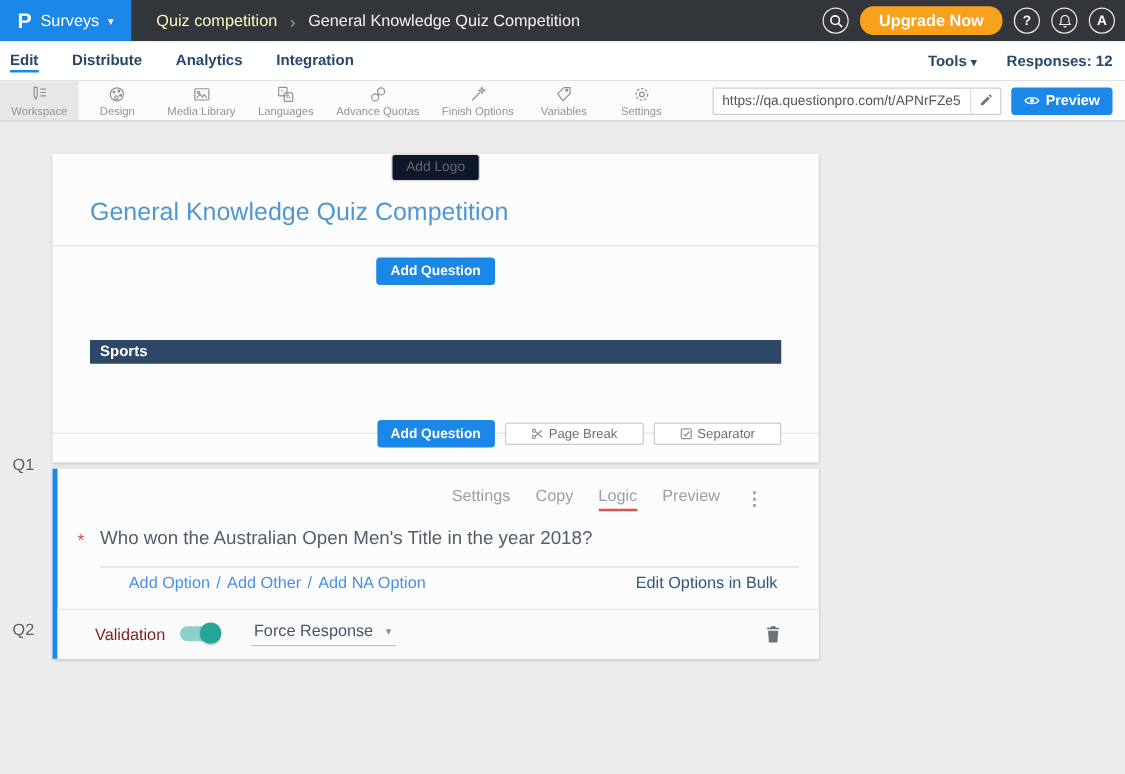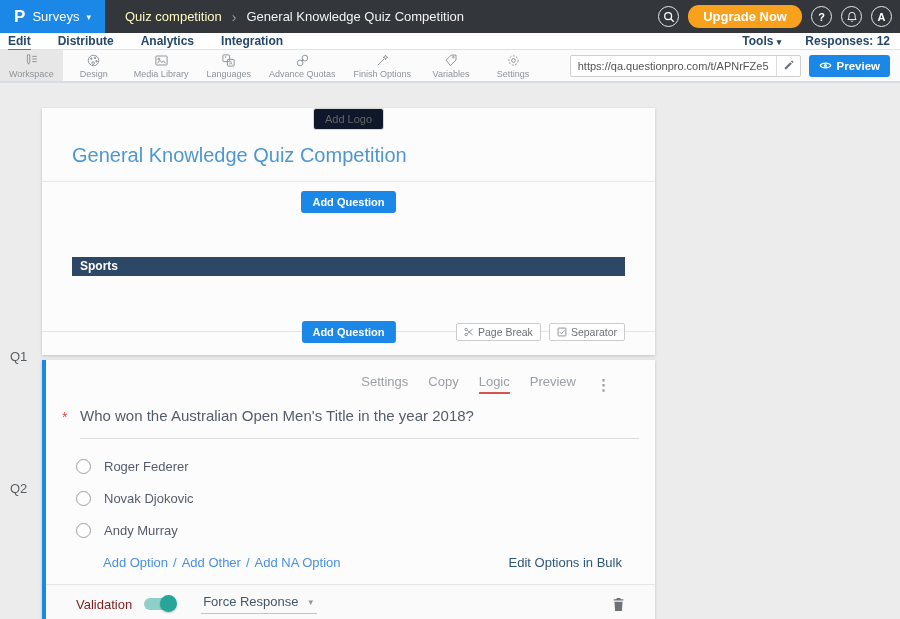--- a/index.html
+++ b/index.html
@@ -15,21 +15,21 @@
   .brand .caret { color:#fff; font-size:9px; }
   .crumbs { display:flex; align-items:center; gap:10px; padding-left:20px; font-size:13px; flex:1; min-width:0; }
   .crumb-parent { color:#fef9c3; cursor:pointer; }
   .crumb-sep { color:#9aa0a6; font-size:14px; }
   .crumb-current { color:#f2f2f2; }
   .top-actions { display:flex; align-items:center; gap:9px; padding-right:8px; }
   .circle-btn { width:21px; height:21px; border:1.5px solid #e8e8e8; border-radius:50%; display:flex; align-items:center; justify-content:center; color:#fff; font-size:11px; font-weight:bold; cursor:pointer; flex-shrink:0; }
   .upgrade { background:#f7a11c; color:#fff; font-size:13px; font-weight:bold; border:none; border-radius:11px; padding:4px 15px; cursor:pointer; }
 
   
-  .navrow { height:17px; background:#fff; border-bottom:1px solid #e2e2e2; display:flex; align-items:center; padding:0 10px 0 8px; flex-shrink:0; }
+  .navrow { height:32px; background:#fff; border-bottom:1px solid #e2e2e2; display:flex; align-items:center; padding:0 10px 0 8px; flex-shrink:0; }
   .nav-tabs { display:flex; gap:27px; }
   .nav-tab { color:#26486b; font-size:12px; font-weight:bold; text-decoration:none; padding:2px 0 1px; border-bottom:2px solid transparent; cursor:pointer; }
   .nav-tab.active { border-bottom-color:#1b87e6; }
   .nav-right { margin-left:auto; display:flex; align-items:center; gap:24px; }
   .tools { color:#26486b; font-size:12px; font-weight:bold; cursor:pointer; }
   .tools .caret { font-size:9px; }
   .responses { color:#26486b; font-size:12px; font-weight:bold; cursor:pointer; }
 
   
   .toolbar { height:33px; background:#fbfbfb; border-bottom:2px solid #d8dde1; display:flex; align-items:stretch; flex-shrink:0; }
@@ -53,21 +53,21 @@
 
   .add-logo { display:block; margin:9px auto 0; background:#0f172a; border:1px solid #d8d8d8; border-radius:3px; font-size:11px; color:#666; padding:4px 11px; cursor:pointer; font-family:inherit; }
   .survey-title { margin:14px 30px 0; color:#4e97d1; font-size:20px; font-weight:normal; }
   .divider { border:none; border-top:1px solid #e8e8e8; margin-top:14px; }
   .add-q-btn { display:block; margin:9px auto 0; background:#1b87e6; border:none; border-radius:3px; color:#fff; font-size:11px; font-weight:bold; padding:5px 11px; cursor:pointer; font-family:inherit; }
   .sports-bar { margin:44px 30px 0; height:19px; background:#2d4766; color:#fff; font-size:12px; font-weight:bold; line-height:19px; padding-left:8px; }
   .add-row { margin-top:45px; position:relative; height:24px; }
   .add-row .rule { position:absolute; left:0; right:0; top:10px; border-top:1px solid #e5e5e5; }
   .add-row .add-q-btn { position:absolute; left:50%; transform:translateX(-50%); top:0; margin:0; }
   .break-group { position:absolute; right:30px; top:2px; display:flex; gap:8px; }
-  .mini-btn { background:#fff; border:1px solid #ccc; border-radius:2px; color:#6b7075; font-size:10.5px; display:flex; align-items:center; gap:4px; padding:2px 7px; cursor:pointer; font-family:inherit; }
+  .mini-btn { background:#fff; border:1px solid #ccc; border-radius:2px; color:#6b7075; font-size:10.5px; display:flex; align-items:center; gap:4px; padding:2px 20px; cursor:pointer; font-family:inherit; }
   .mini-btn svg { width:10px; height:10px; stroke:#8d949b; fill:none; stroke-width:1.4; }
 
   
   .card2 { margin-top:5px; border-left:4px solid #1b87e6; }
   .q2-head { display:flex; justify-content:flex-end; align-items:center; gap:20px; padding:14px 44px 0 0; }
   .q2-tab { color:#9aa0a6; font-size:13px; cursor:pointer; padding-bottom:3px; border-bottom:2px solid transparent; }
   .q2-tab.active { border-bottom-color:#d9534f; }
   .dots { color:#9aa0a6; font-size:15px; font-weight:bold; cursor:pointer; letter-spacing:0; line-height:1; }
   .q-row { display:flex; margin:13px 16px 0; }
   .req { color:#e04b3a; font-size:14px; width:18px; padding-top:2px; }
@@ -267,34 +267,20 @@
         <span class="dots">⋮</span>
       </div>
 
       <div class="q-row">
         <span class="req">*</span>
         <div class="q-text-wrap">
           <span class="q-text">Who won the Australian Open Men's Title in the year 2018?</span>
         </div>
       </div>
 
-      <div class="options">
-        <div class="opt-row">
-          <span class="radio"></span>
-          <span class="opt-label">Roger Federer</span>
-        </div>
-        <div class="opt-row">
-          <span class="radio"></span>
-          <span class="opt-label">Novak Djokovic</span>
-        </div>
-        <div class="opt-row">
-          <span class="radio"></span>
-          <span class="opt-label">Andy Murray</span>
-        </div>
-      </div>
 
       <div class="links-row">
         <a class="add-link">Add Option</a>
         <span class="link-sep">/</span>
         <a class="add-link">Add Other</a>
         <span class="link-sep">/</span>
         <a class="add-link">Add NA Option</a>
         <a class="bulk-link">Edit Options in Bulk</a>
       </div>
 

